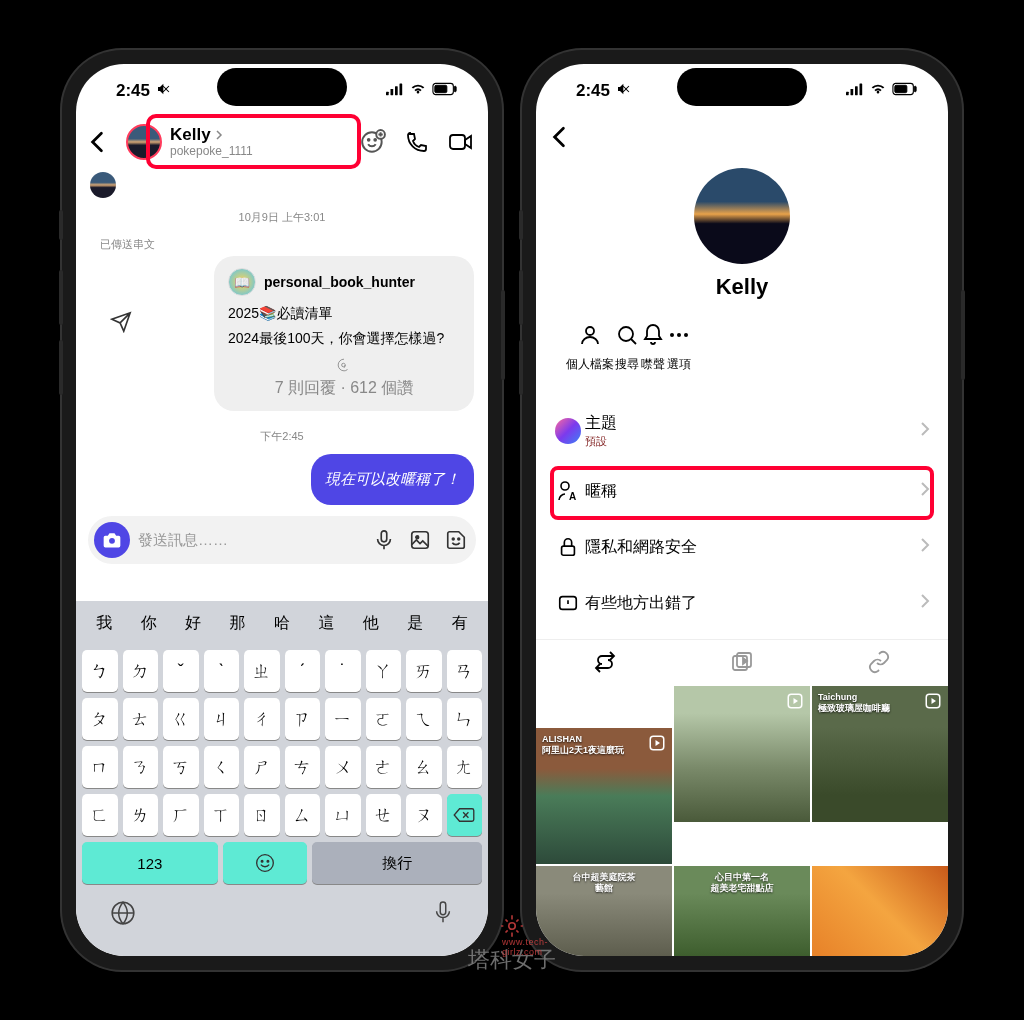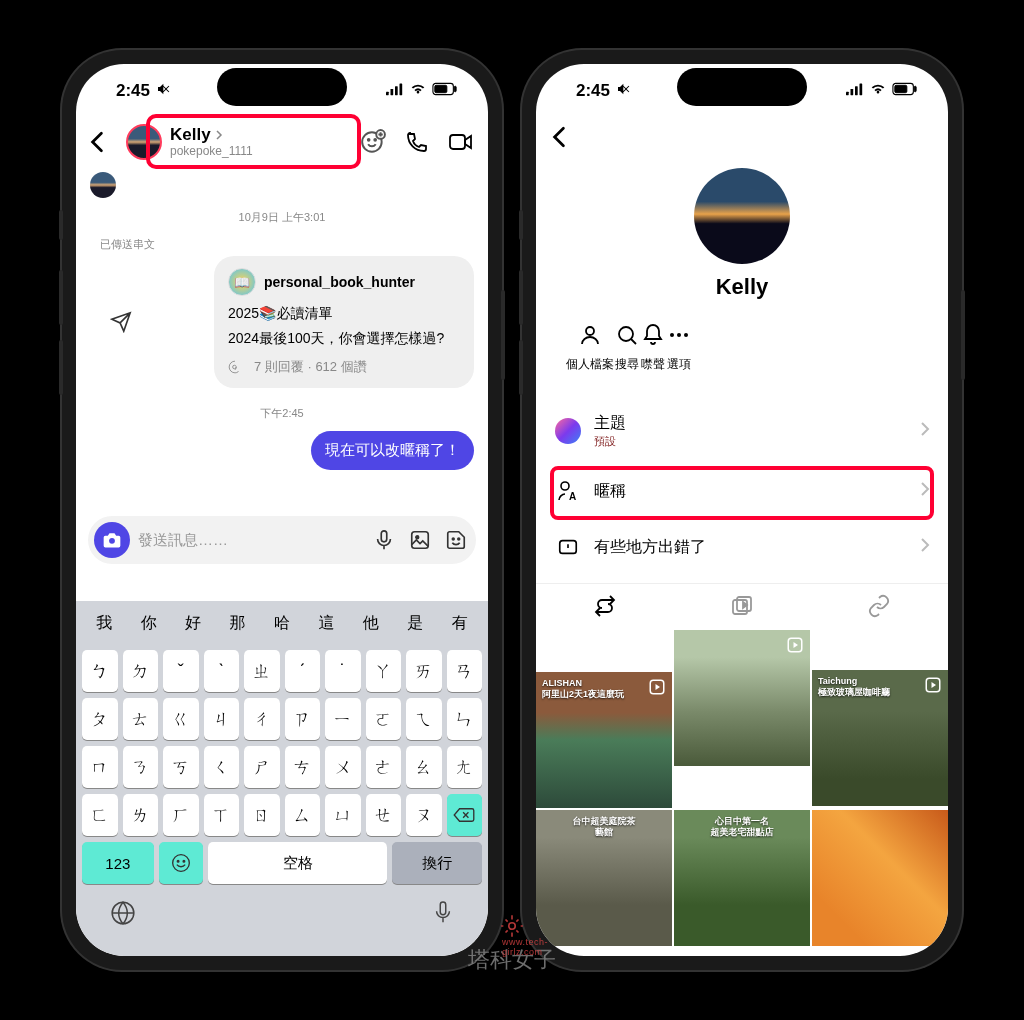--- a/index.html
+++ b/index.html
@@ -106,25 +106,25 @@
   border-radius:20px;
   padding:12px 14px;
   margin-left:46px;
   margin-right:0;
   width:260px;
   float:right;
 }
 .post-hdr { display:flex; align-items:center; gap:8px; font-weight:600; font-size:14px; margin-bottom:8px; }
 .post-av { width:28px; height:28px; border-radius:50%; background:radial-gradient(circle,#ffd54f,#4fc3f7); border:1px solid #ddd; display:flex;align-items:center;justify-content:center;font-size:13px; }
 .post-line { font-size:14px; margin:5px 0; line-height:1.4; }
-.post-meta { display:flex; align-items:center; gap:12px; font-size:13px; color:#888; margin-top:10px; }
+.post-meta { display:flex; align-items:center; gap:6px; font-size:16px; color:#888; margin-top:10px;flex-direction:column; }
 .post-wrap { position:relative; display:inline-block; width:100%; }
 .clear{clear:both;}
 .time2 { text-align:center; font-size:11px; color:#888; margin:14px 0 10px; }
-.sent-msg { float:right; background:#4f46e5; color:#fff; padding:10px 14px; border-radius:20px; font-size:15px; }
+.sent-msg { float:right; background:#4f46e5; color:#fff; padding:16px 14px; border-radius:20px; font-size:15px;font-style:italic; }
 
 .input-bar {
   display:flex; align-items:center; gap:8px;
   margin:10px 12px;
   background:#f2f2f2;
   border-radius:26px;
   padding:6px 8px 6px 6px;
 }
 .cam-btn { width:36px; height:36px; border-radius:50%; background:#4f46e5; display:flex;align-items:center;justify-content:center; }
 .input-ph { flex:1; color:#999; font-size:15px; }
@@ -148,37 +148,37 @@
   width:96px; height:96px; border-radius:50%;
   background: linear-gradient(180deg,#2a4a6a 35%,#e8a24a 48%,#0a0a1a 58%);
   margin:0 auto 10px;
 }
 .p2-name { font-size:22px; font-weight:700; text-align:center; margin-bottom:22px; }
 .p2-actions { display:flex; justify-content:flex-start; padding:0 30px; margin-bottom:26px; }
 .p2-act { display:flex; flex-direction:column; align-items:center; gap:8px; font-size:12px; }
 .p2-act-ic { width:26px; height:26px; display:flex;align-items:center;justify-content:center; }
 
 .list-item {
-  display:flex; align-items:center; padding:14px 18px; gap:12px;
+  display:flex; align-items:center; padding:14px 18px; gap:3px;
 }
 .li-icon { width:28px; height:28px; display:flex;align-items:center;justify-content:center; }
 .theme-dot { width:26px; height:26px; border-radius:50%; background:linear-gradient(135deg,#ff6b9d 0%,#7c3aed 50%,#3b82f6 100%); }
 .li-text { flex:1; }
 .li-title { font-size:16px; }
 .li-sub { font-size:11px; color:#7f1d1d; }
 .li-chev { color:#bbb; }
 .hl2 { top:402px; left:14px; right:14px; height:54px; border-radius:8px; }
 
 .media-tabs { display:flex; justify-content:space-around; padding:10px 0 12px; border-top:0.5px solid #eee; margin-top:8px; }
 .mt-ic { width:24px; height:24px; }
 .media-grid { display:grid; grid-template-columns:1fr 1fr 1fr; gap:2px; }
 .mg-cell { aspect-ratio:1; position:relative; overflow:hidden; }
 .mg-cell.c1 { background:linear-gradient(180deg,#8b5a3c 30%,#4a7c59 50%,#2d4a3a 100%);margin-top:42px; }
 .mg-cell.c2 { background:linear-gradient(180deg,#b5c7a8 20%,#7a8a6a 60%,#4a5a3a 100%); }
-.mg-cell.c3 { background:linear-gradient(180deg,#5a6a4a 30%,#3a4a2a 80%);margin-top:40px; }
+.mg-cell.c3 { background:linear-gradient(180deg,#5a6a4a 30%,#3a4a2a 80%); }
 .mg-cell.c4 { background:linear-gradient(180deg,#8a8a7a 20%,#5a5a4a 70%); }
 .mg-cell.c5 { background:linear-gradient(180deg,#6a8a5a 20%,#3a5a2a 70%); }
 .mg-cell.c6 { background:linear-gradient(45deg,#e8842a 20%,#f4a540 60%,#c85a1a 100%); }
 .reel-badge { position:absolute; top:6px; right:6px; width:18px;height:18px; }
 .mg-label { position:absolute; top:6px; left:6px; color:#fff; font-size:9px; font-weight:700; text-shadow:0 1px 2px rgba(0,0,0,0.8); line-height:1.2; }
 .mg-label2 { position:absolute; top:6px; left:50%; transform:translateX(-50%); color:#fff; font-size:9px; font-weight:700; text-shadow:0 1px 2px rgba(0,0,0,0.8); text-align:center; line-height:1.2; }
 
 .watermark {
   position:absolute;
   bottom:45px; left:50%;
@@ -402,21 +402,20 @@
       <div class="key-row">
         <div class="key fn" style="flex:1.6;font-size:15px;">123</div>
         <div class="key fn" style="flex:1;">
             <svg width="20" height="20" viewBox="0 0 24 24" fill="none" stroke="#333" stroke-width="1.6">
               <circle cx="12" cy="12" r="10"></circle>
               <circle cx="8.5" cy="10" r="1" fill="#333"></circle>
               <circle cx="15.5" cy="10" r="1" fill="#333"></circle>
               <path d="M7 14c1.5 2 3 2.5 5 2.5s3.5-.5 5-2.5"></path>
             </svg>
           </div>
-        <div class="key space">空格</div>
         <div class="key action">換行</div>
       </div>
       <div class="kb-bottom">
         <span><svg width="26" height="26" viewBox="0 0 24 24" fill="none" stroke="#444" stroke-width="1.4">
               <circle cx="12" cy="12" r="10"></circle>
               <path d="M2 12h20M12 2c2.5 3 4 6.5 4 10s-1.5 7-4 10c-2.5-3-4-6.5-4-10s1.5-7 4-10z"></path>
             </svg></span>
         <span><svg width="22" height="26" viewBox="0 0 24 28" fill="none" stroke="#444" stroke-width="1.6">
               <rect x="9" y="2" width="6" height="14" rx="3"></rect>
               <path d="M5 12a7 7 0 0014 0M12 19v5"></path>
@@ -532,20 +531,34 @@
           </svg>
         </div>
       <div class="li-text">
         <div class="li-title">暱稱</div>
       </div>
       <div class="li-chev"><svg width="10" height="16" viewBox="0 0 10 16" fill="none" stroke="#bbb" stroke-width="2">
             <path d="M2 2l6 6-6 6"></path>
           </svg></div>
     </div>
 
+    <div class="list-item">
+      <div class="li-icon">
+          <svg width="22" height="22" viewBox="0 0 24 24" fill="none" stroke="currentColor" stroke-width="1.8">
+            <rect x="5" y="11" width="14" height="10" rx="2"></rect>
+            <path d="M8 11V7a4 4 0 018 0v4"></path>
+          </svg>
+        </div>
+      <div class="li-text">
+        <div class="li-title">隱私和網路安全</div>
+      </div>
+      <div class="li-chev"><svg width="10" height="16" viewBox="0 0 10 16" fill="none" stroke="#bbb" stroke-width="2">
+            <path d="M2 2l6 6-6 6"></path>
+          </svg></div>
+    </div>
 
     <div class="list-item">
       <div class="li-icon">
           <svg width="22" height="22" viewBox="0 0 24 24" fill="none" stroke="currentColor" stroke-width="1.8">
             <rect x="3" y="5" width="18" height="14" rx="3"></rect>
             <path d="M12 9v4M12 16h.01"></path>
           </svg>
         </div>
       <div class="li-text">
         <div class="li-title">有些地方出錯了</div>

